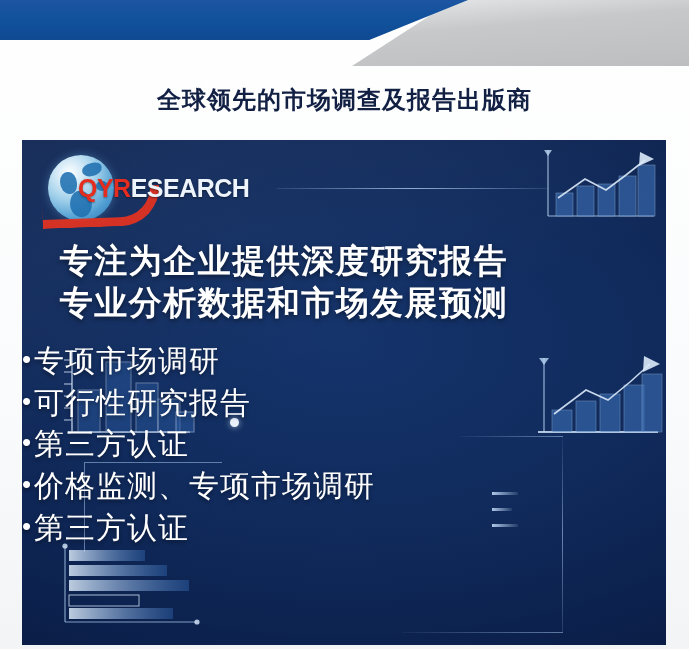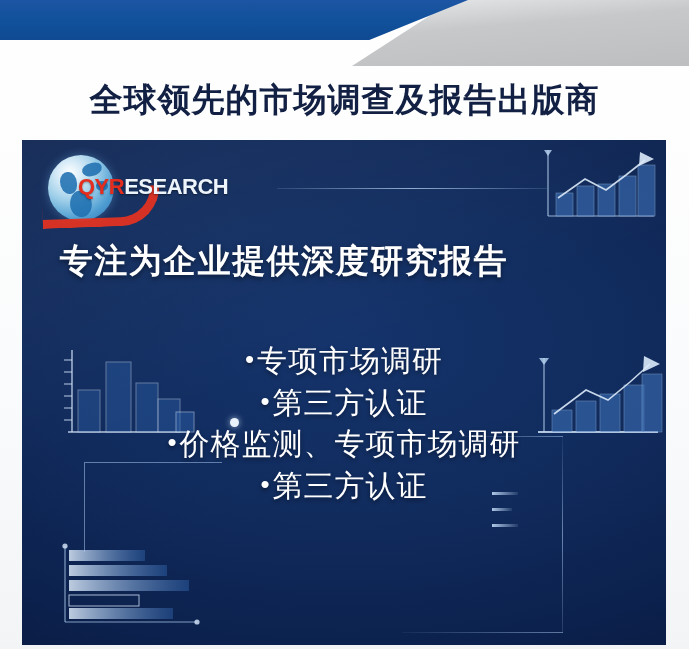--- a/index.html
+++ b/index.html
@@ -51,21 +51,21 @@
   .title-wrap {
     position: absolute;
     top: 64px; left: 0;
     width: 689px;
     height: 72px;
     display: flex;
     align-items: center;
     justify-content: center;
   }
   .main-title {
-    font-size: 33px;
+    font-size: 24px;
     font-weight: bold;
     color: #122044;
     letter-spacing: 1px;
     white-space: nowrap;
     text-shadow: 0 1px 0 rgba(255,255,255,.6);
   }
 
   
   .panel {
     position: absolute;
@@ -113,21 +113,21 @@
     width: 118px; height: 40px;
     border-bottom: 9px solid #e03322;
     border-right: 9px solid #e03322;
     border-radius: 0 0 60px 0;
     transform: rotate(-2deg);
     opacity: .95;
   }
   .logo-text {
     position: absolute;
     left: 38px; top: 21px;
-    font-size: 22px;
+    font-size: 25px;
     font-weight: bold;
     letter-spacing: -.5px;
     white-space: nowrap;
   }
   .logo-qyr { color:#e42d1e; text-shadow: 0 1px 2px rgba(0,0,0,.35); }
   .logo-rest { color:#eef4fb; text-shadow: 0 1px 2px rgba(0,0,0,.45); }
 
   .logo-rule {
     position: absolute;
     left: 255px;
@@ -152,21 +152,20 @@
     line-height: 1.27;
     text-shadow: 0 2px 5px rgba(0,0,0,.5);
     white-space: nowrap;
   }
 
   
   .bullets {
     position: absolute;
     left: 0; top: 200px;
     width: 644px;
-    text-align: center;
   }
   .bullet-row {
     font-size: 30px;
     font-weight: 500;
     color: #ffffff;
     line-height: 1.39;
     letter-spacing: 1px;
     white-space: nowrap;
     text-shadow: 0 2px 4px rgba(0,0,0,.45);
   }
@@ -315,25 +314,29 @@
     <div class="deco frame-line frame-v"></div>
     <div class="deco frame-line frame-h-top"></div>
     <div class="deco frame-line frame-h-bot"></div>
     <div class="deco tick" style="left:470px; top:352px; width:26px;"></div>
     <div class="deco tick" style="left:470px; top:368px; width:20px;"></div>
     <div class="deco tick" style="left:470px; top:384px; width:26px;"></div>
     <div class="deco dot-marker" style="left:208px; top:278px;"></div>
 
     <div class="headings">
       <div class="head-line">专注为企业提供深度研究报告</div>
+      <div class="head-line">专业分析数据和市场发展预测</div>
     </div>
 
     <div class="bullets">
       <div class="bullet-row">
         <span class="bullet-dot">•</span><span>专项市场调研</span>
+      </div>
+      <div class="bullet-row">
+        <span class="bullet-dot">•</span><span>可行性研究报告</span>
       </div>
       <div class="bullet-row">
         <span class="bullet-dot">•</span><span>第三方认证</span>
       </div>
       <div class="bullet-row">
         <span class="bullet-dot">•</span><span>价格监测、专项市场调研</span>
       </div>
       <div class="bullet-row">
         <span class="bullet-dot">•</span><span>第三方认证</span>
       </div>

